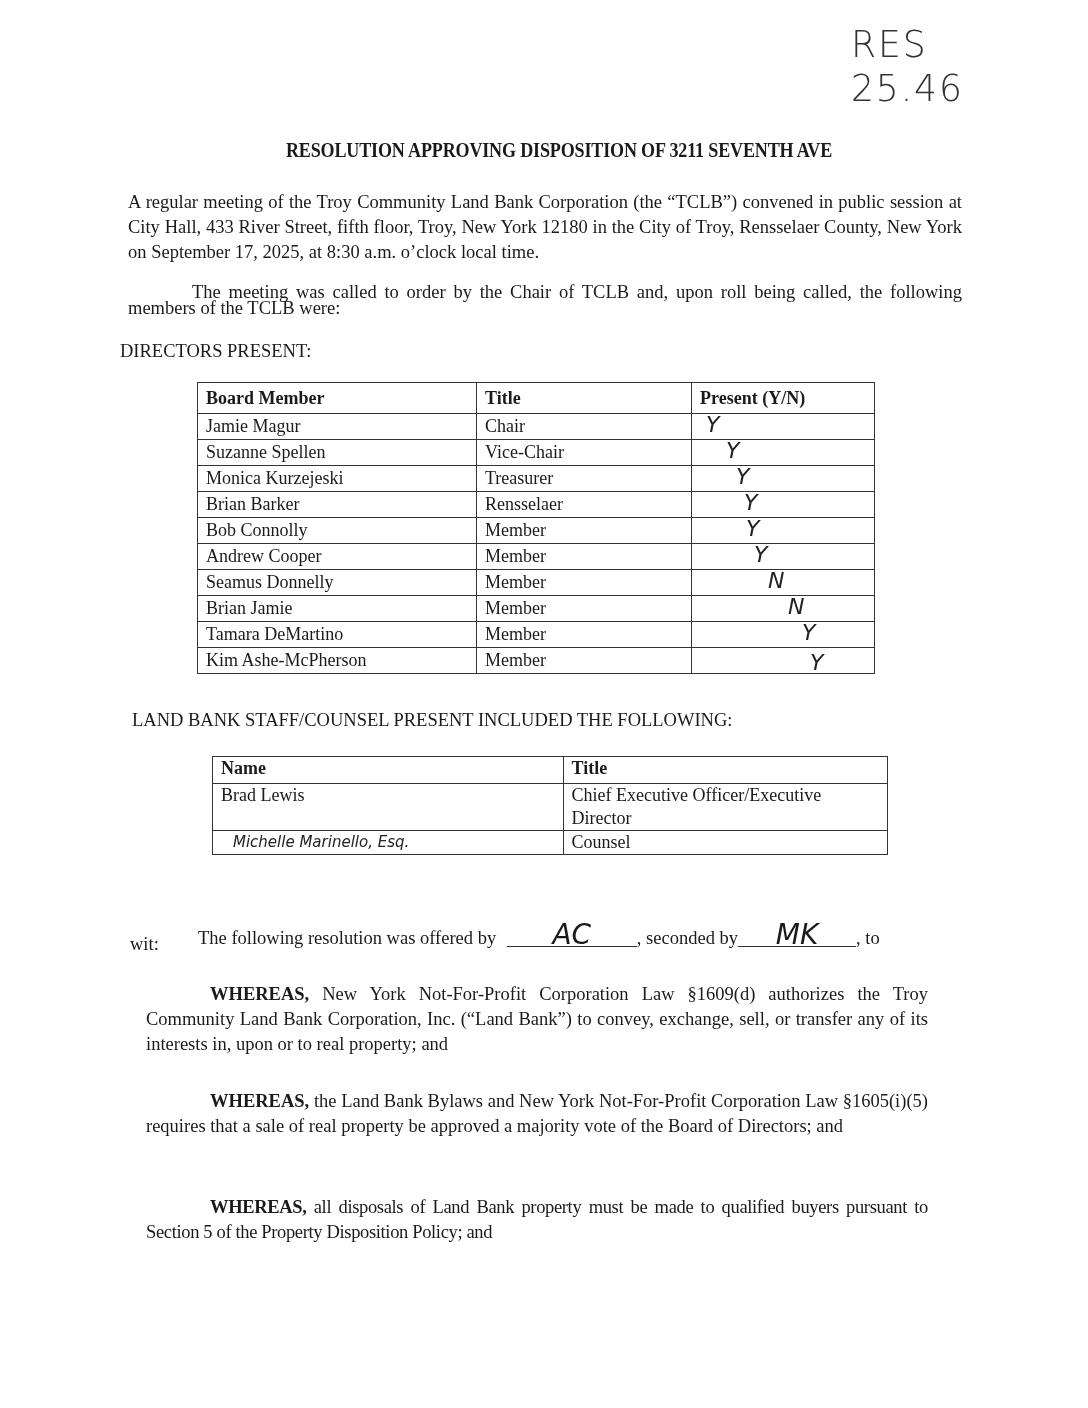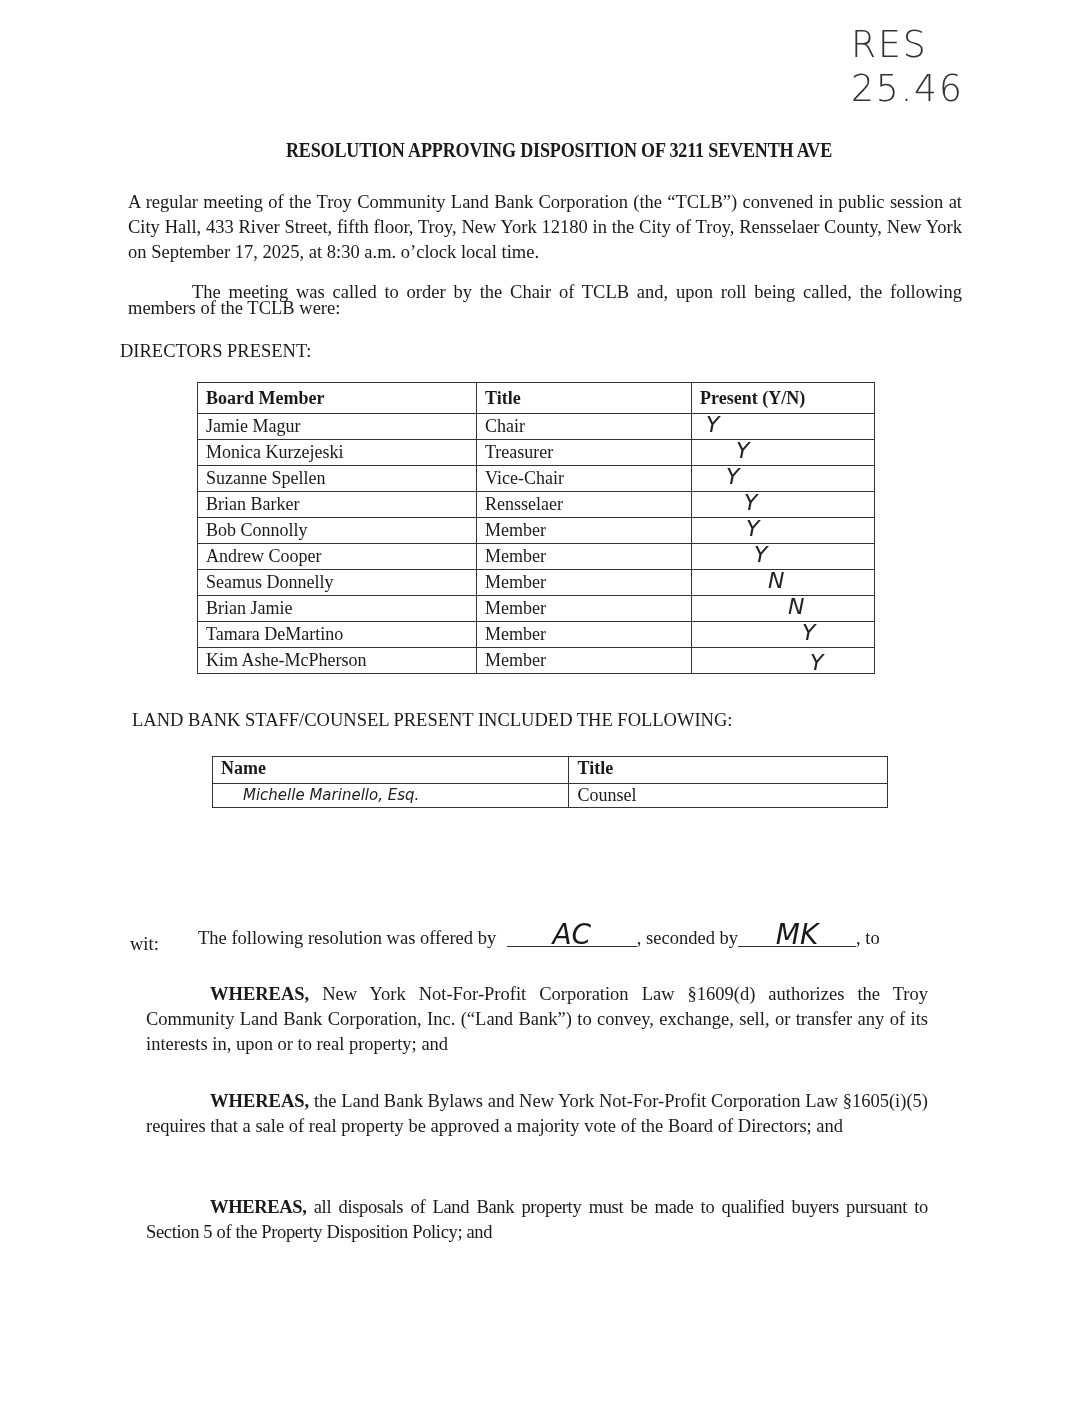--- a/index.html
+++ b/index.html
@@ -94,34 +94,34 @@
     </thead>
     <tbody>
       <tr>
         <td class="c1">Jamie Magur</td>
         <td class="c2">Chair</td>
         <td class="c3">
             <span class="mark" style="left:14px;">Y</span>
           </td>
       </tr>
       <tr>
+        <td class="c1">Suzanne Spellen</td>
+        <td class="c2">Vice-Chair</td>
+        <td class="c3">
+            <span class="mark" style="left:34px;">Y</span>
+          </td>
+      </tr>
+      <tr>
         <td class="c1">Monica Kurzejeski</td>
         <td class="c2">Treasurer</td>
         <td class="c3">
             <span class="mark" style="left:44px;">Y</span>
           </td>
       </tr>
       <tr>
-        <td class="c1">Suzanne Spellen</td>
-        <td class="c2">Vice-Chair</td>
-        <td class="c3">
-            <span class="mark" style="left:34px;">Y</span>
-          </td>
-      </tr>
-      <tr>
         <td class="c1">Brian Barker</td>
         <td class="c2">Rensselaer</td>
         <td class="c3">
             <span class="mark" style="left:52px;">Y</span>
           </td>
       </tr>
       <tr>
         <td class="c1">Bob Connolly</td>
         <td class="c2">Member</td>
         <td class="c3">
@@ -170,21 +170,25 @@
 
   <table class="grid staff">
     <thead>
       <tr>
         <th class="n">Name</th>
         <th class="t">Title</th>
       </tr>
     </thead>
     <tbody>
       <tr>
-        <td class="n handwriting" style="font-size:15px;padding-left:30px;">Michelle Marinello, Esq.</td>
+        <td class="n">Brad Lewis</td>
+        <td class="t">Chief Executive Officer/Executive Director</td>
+      </tr>
+      <tr>
+        <td class="n handwriting" style="font-size:15px;padding-left:20px;">Michelle Marinello, Esq.</td>
         <td class="t">Counsel</td>
       </tr>
     </tbody>
   </table>
 
   <div class="abs offered">
     <span>The following resolution was offered by</span>
     <span class="blank" style="width:130px;margin-left:6px;">AC</span><span>, seconded by</span><span class="blank" style="width:118px;">MK</span><span>, to</span>
   </div>
   <div class="abs wit">wit:</div>

